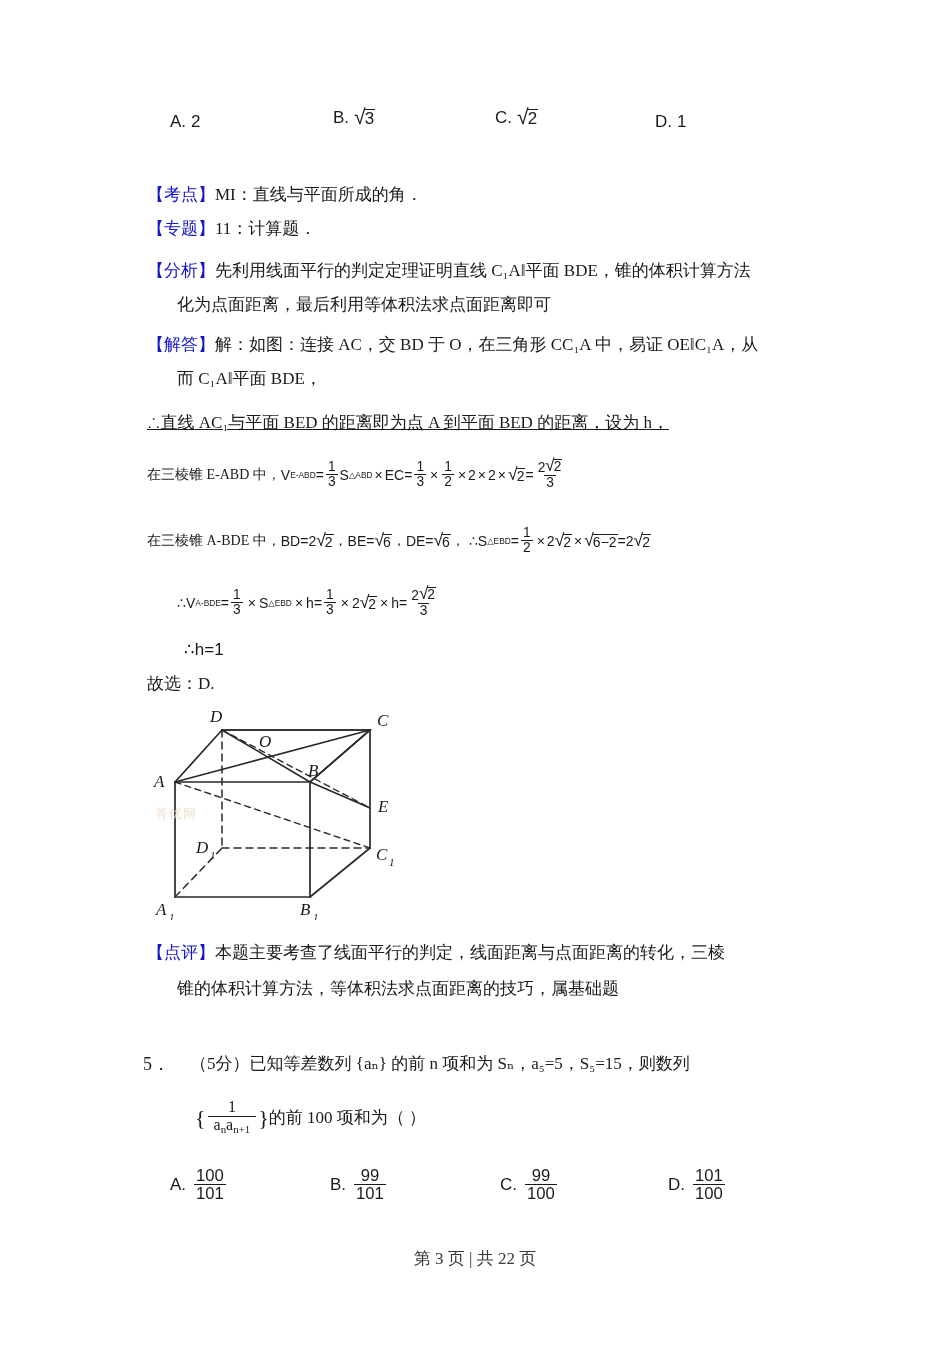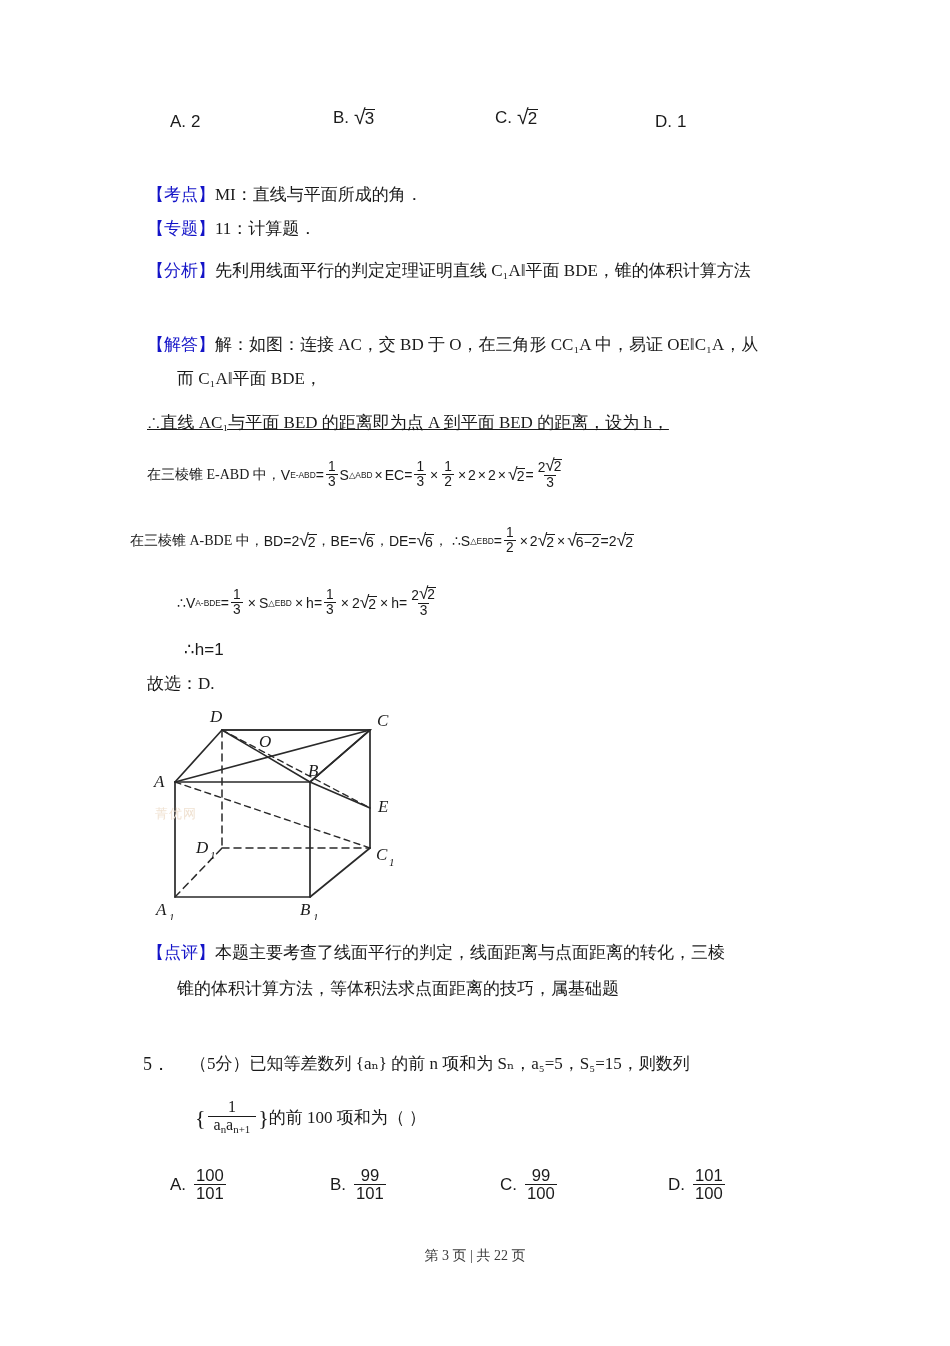--- a/index.html
+++ b/index.html
@@ -120,21 +120,21 @@
   }
   .figure svg { display: block; }
 
   
   .footer {
     position: absolute;
     left: 0;
     top: 1247px;
     width: 950px;
     text-align: center;
-    font-size: 14px;
+    font-size: 17px;
     color: #3a3a3a;
     font-family: "Liberation Serif", "DejaVu Serif", serif;
   }
 
   
   .q5num {
     position: absolute;
     left: 143px;
     top: 1052px;
     font-size: 18px;
@@ -212,20 +212,21 @@
     <span class="tag">【考点】</span><span class="cn">MI：直线与平面所成的角．</span>
   </div>
 
   <div class="line" style="left:147px;top:220px;">
     <span class="tag">【专题】</span><span class="cn">11：计算题．</span>
   </div>
 
   <div class="line" style="left:147px;top:262px;">
     <span class="tag">【分析】</span><span class="cn">先利用线面平行的判定定理证明直线 C₁A‖平面 BDE，锥的体积计算方法</span>
   </div>
+  <div class="line cn" style="left:177px;top:296px;">化为点面距离，最后利用等体积法求点面距离即可</div>
 
   <div class="line" style="left:147px;top:336px;">
     <span class="tag">【解答】</span><span class="cn">解：如图：连接 AC，交 BD 于 O，在三角形 CC₁A 中，易证 OE‖C₁A，从</span>
   </div>
   <div class="line cn" style="left:177px;top:370px;">而 C₁A‖平面 BDE，</div>
 
   <div class="line cn" style="left:147px;top:414px;text-decoration:underline;">∴直线 AC₁与平面 BED 的距离即为点 A 到平面 BED 的距离，设为 h，</div>
 
   <div class="eq" style="left:147px;top:460px;">
     <span class="cnpart">在三棱锥 E‐ABD 中，</span>
@@ -262,21 +263,21 @@
     <span>=</span>
     <span class="frac">
       <span class="num"><span>2</span><span class="rad">
             <span class="sign">√</span>
             <span class="body">2</span>
           </span></span>
       <span class="den">3</span>
     </span>
   </div>
 
-  <div class="eq" style="left:130px;top:527px;">
+  <div class="eq" style="left:147px;top:527px;">
     <span class="cnpart">在三棱锥 A‐BDE 中，</span>
     <span>BD=2</span>
     <span class="rad">
         <span class="sign">√</span>
         <span class="body">2</span>
       </span>
     <span class="cnpart">，</span>
     <span>BE=</span>
     <span class="rad">
         <span class="sign">√</span>

